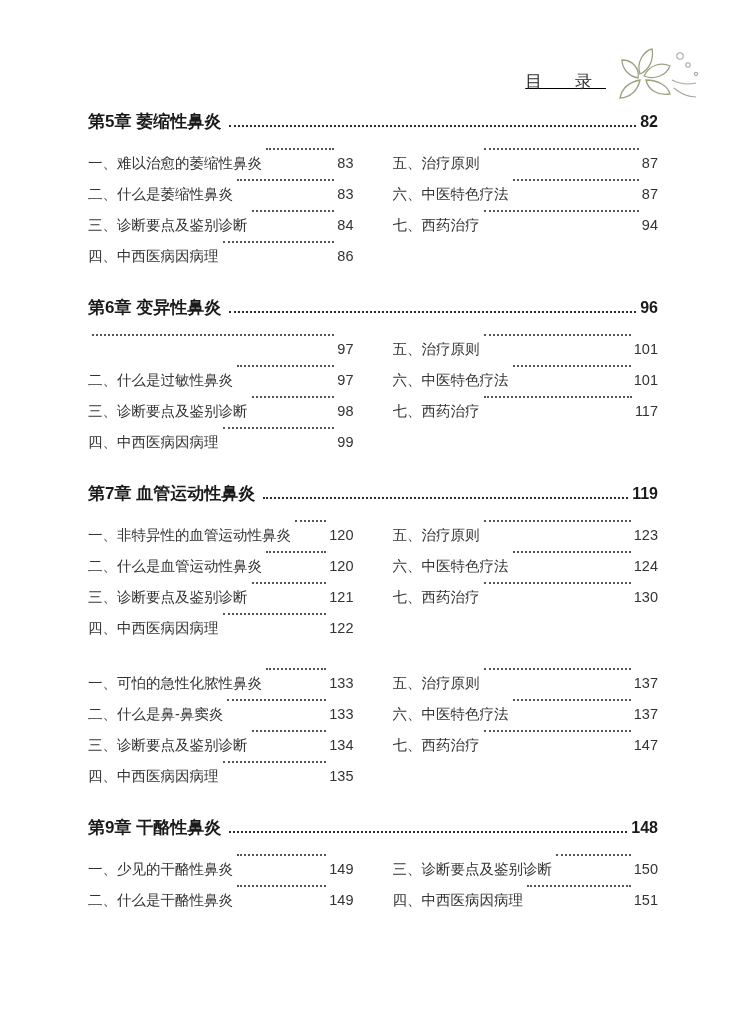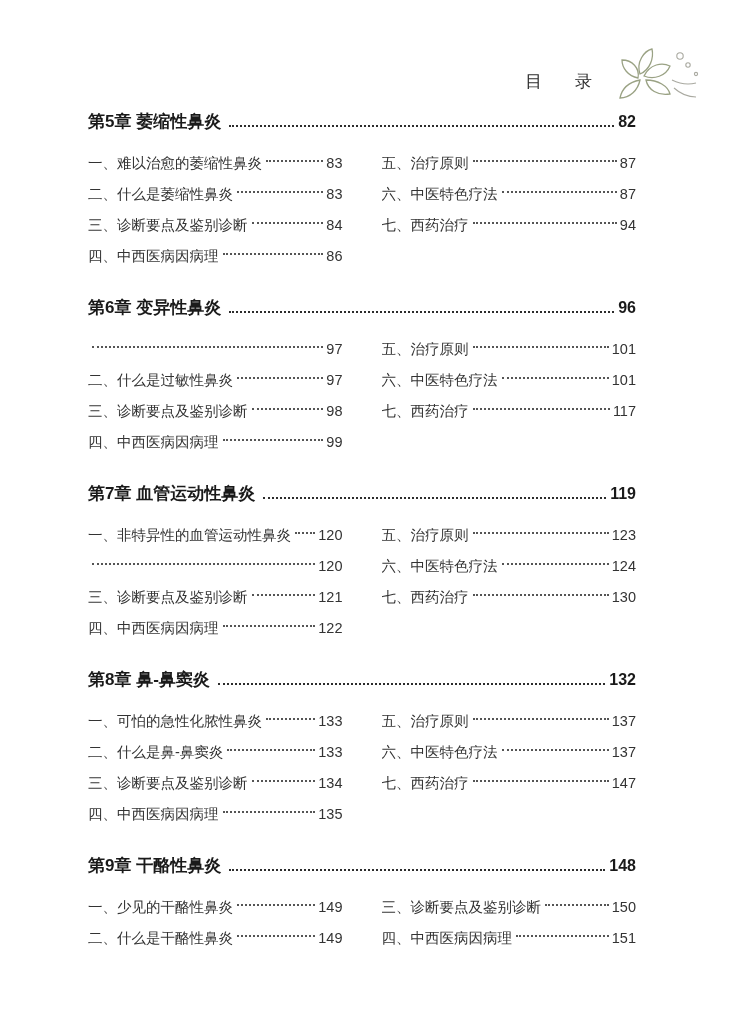--- a/index.html
+++ b/index.html
@@ -16,34 +16,35 @@
     overflow: hidden;
     box-sizing: border-box;
   }
   
   .page-header {
     position: absolute;
     top: 34px;
     right: 26px;
     display: flex;
     align-items: center;
+    text-decoration: underline;
   }
   .header-title {
     font-size: 17px;
     color: #2b2b2b;
     letter-spacing: 14px;
     margin-right: 2px;
     margin-top: 18px;
   }
   
   .chapters {
     position: absolute;
     top: 110px;
     left: 88px;
-    right: 94px;
+    right: 72px;
   }
   .chapter {
     margin-bottom: 24px;
   }
   .chapter-head {
     display: flex;
     align-items: baseline;
     font-weight: bold;
     font-size: 17px;
     color: #1a1a1a;
@@ -66,21 +67,21 @@
   .cols {
     display: flex;
     gap: 39px;
   }
   .col {
     flex: 1 1 0;
     min-width: 0;
   }
   .toc-item {
     display: flex;
-    align-items: center;
+    align-items: flex-start;
     font-size: 14.5px;
     color: #333333;
     line-height: 31px;
     white-space: nowrap;
   }
   .item-label {
     overflow: hidden;
     text-overflow: clip;
   }
   .toc-item .leader {
@@ -246,20 +247,21 @@
           <span class="ch-page">119</span>
         </div>
         <div class="cols">
           <div class="col left">
             <div class="toc-item">
               <span class="item-label">一、非特异性的血管运动性鼻炎</span>
               <span class="leader"></span>
               <span class="item-page">120</span>
             </div>
             <div class="toc-item">
+              <span class="item-label">二、什么是血管运动性鼻炎</span>
               <span class="leader"></span>
               <span class="item-page">120</span>
             </div>
             <div class="toc-item">
               <span class="item-label">三、诊断要点及鉴别诊断</span>
               <span class="leader"></span>
               <span class="item-page">121</span>
             </div>
             <div class="toc-item">
               <span class="item-label">四、中西医病因病理</span>
@@ -280,25 +282,20 @@
             </div>
             <div class="toc-item">
               <span class="item-label">七、西药治疗</span>
               <span class="leader"></span>
               <span class="item-page">130</span>
             </div>
           </div>
         </div>
       </section>
       <section class="chapter">
-        <div class="chapter-head">
-          <span class="ch-title">第8章  鼻-鼻窦炎</span>
-          <span class="leader"></span>
-          <span class="ch-page">132</span>
-        </div>
         <div class="cols">
           <div class="col left">
             <div class="toc-item">
               <span class="item-label">一、可怕的急性化脓性鼻炎</span>
               <span class="leader"></span>
               <span class="item-page">133</span>
             </div>
             <div class="toc-item">
               <span class="item-label">二、什么是鼻-鼻窦炎</span>
               <span class="leader"></span>

